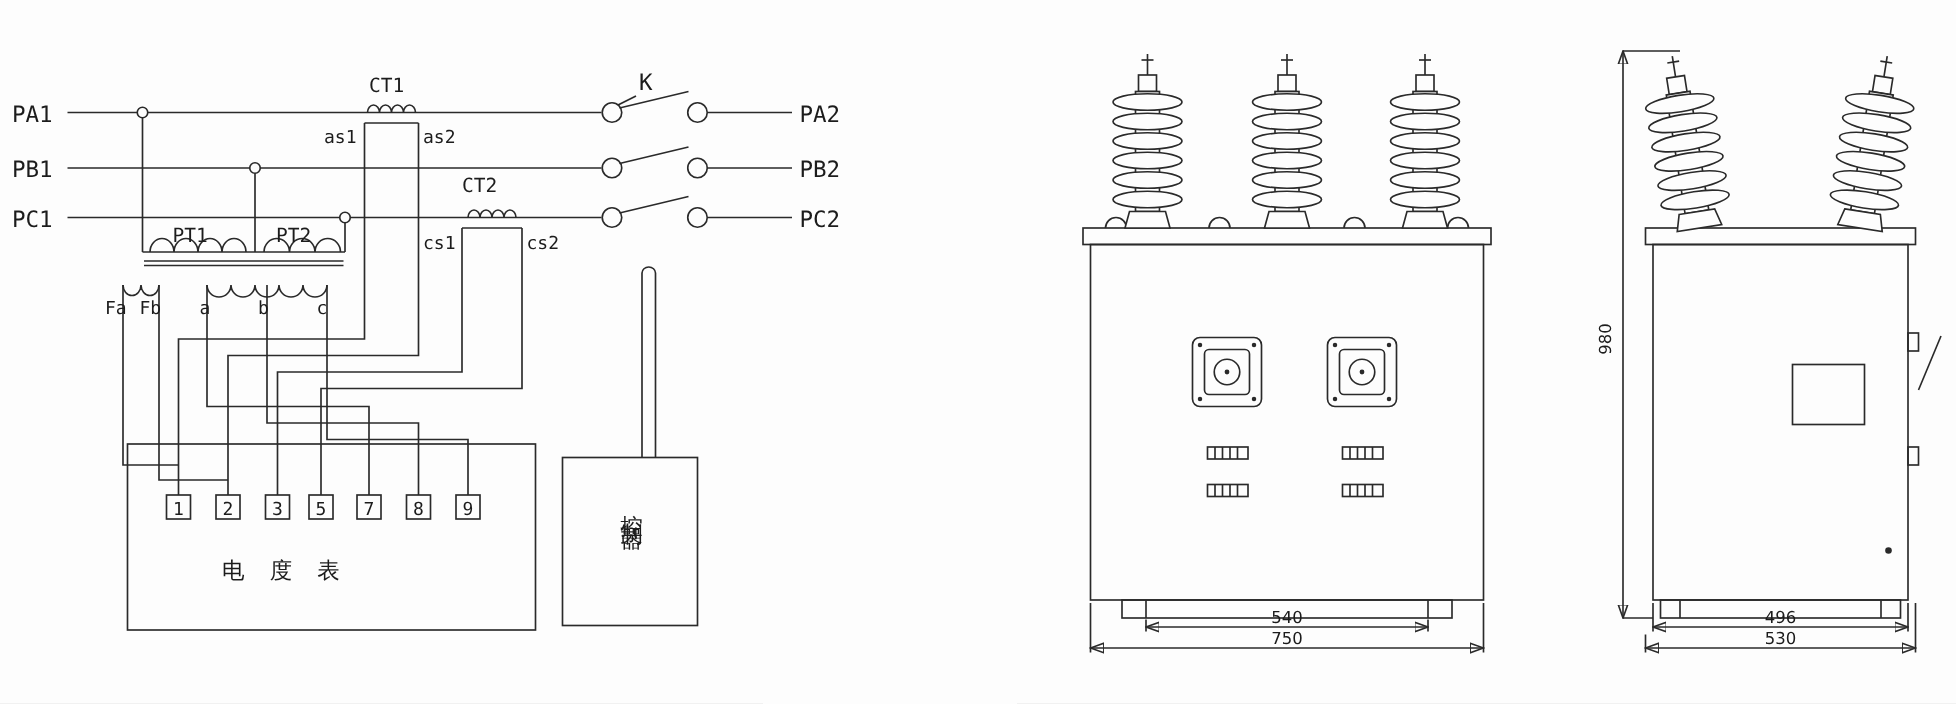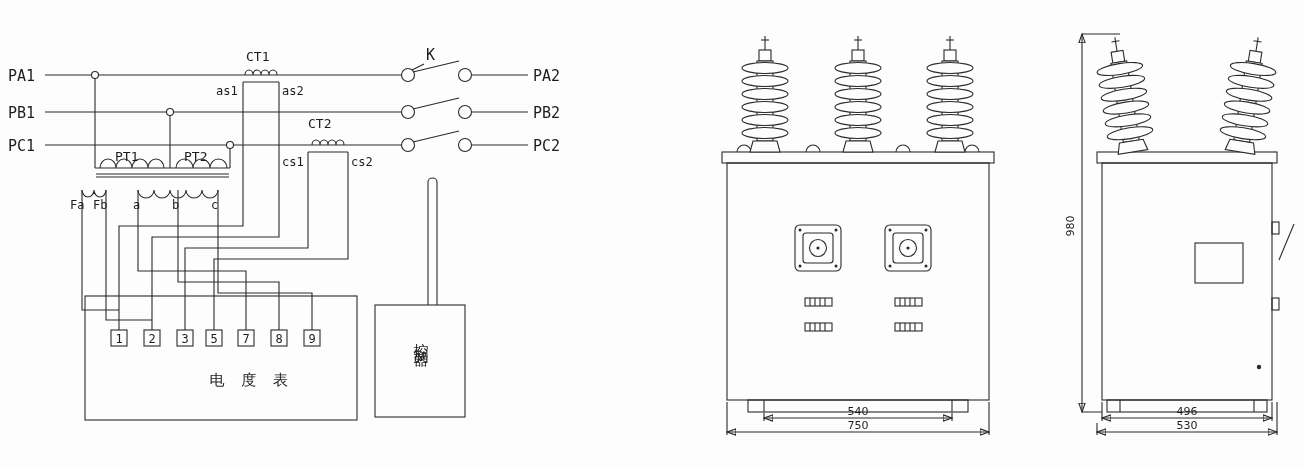--- a/index.html
+++ b/index.html
@@ -235,15 +235,15 @@
       <path d="M1097,423 V435 M1277,402 V435"></path>
       <line x1="1097" y1="432" x2="1277" y2="432" marker-start="url(#arr)" marker-end="url(#arr)"></line>
       <text class="dim" x="1187" y="429">530</text>
       <path d="M1082,34 H1120 M1082,412 H1102"></path>
       <line x1="1082" y1="34" x2="1082" y2="412" marker-start="url(#arr)" marker-end="url(#arr)"></line>
       <text class="dim" x="1074" y="226" transform="rotate(-90 1074 226)">980</text>
     </g>
   </g>
 </svg>
 
-<div class="overlay meter-label" style="left:148px;top:371px;width:146px;text-align:right;">电 度 表</div>
+<div class="overlay meter-label" style="left:148px;top:371px;width:146px;text-align:left;">电 度 表</div>
 <div class="overlay controller-label" style="left:411px;top:331px;height:80px;">控制器</div>
 </div>
 
 </body></html>

